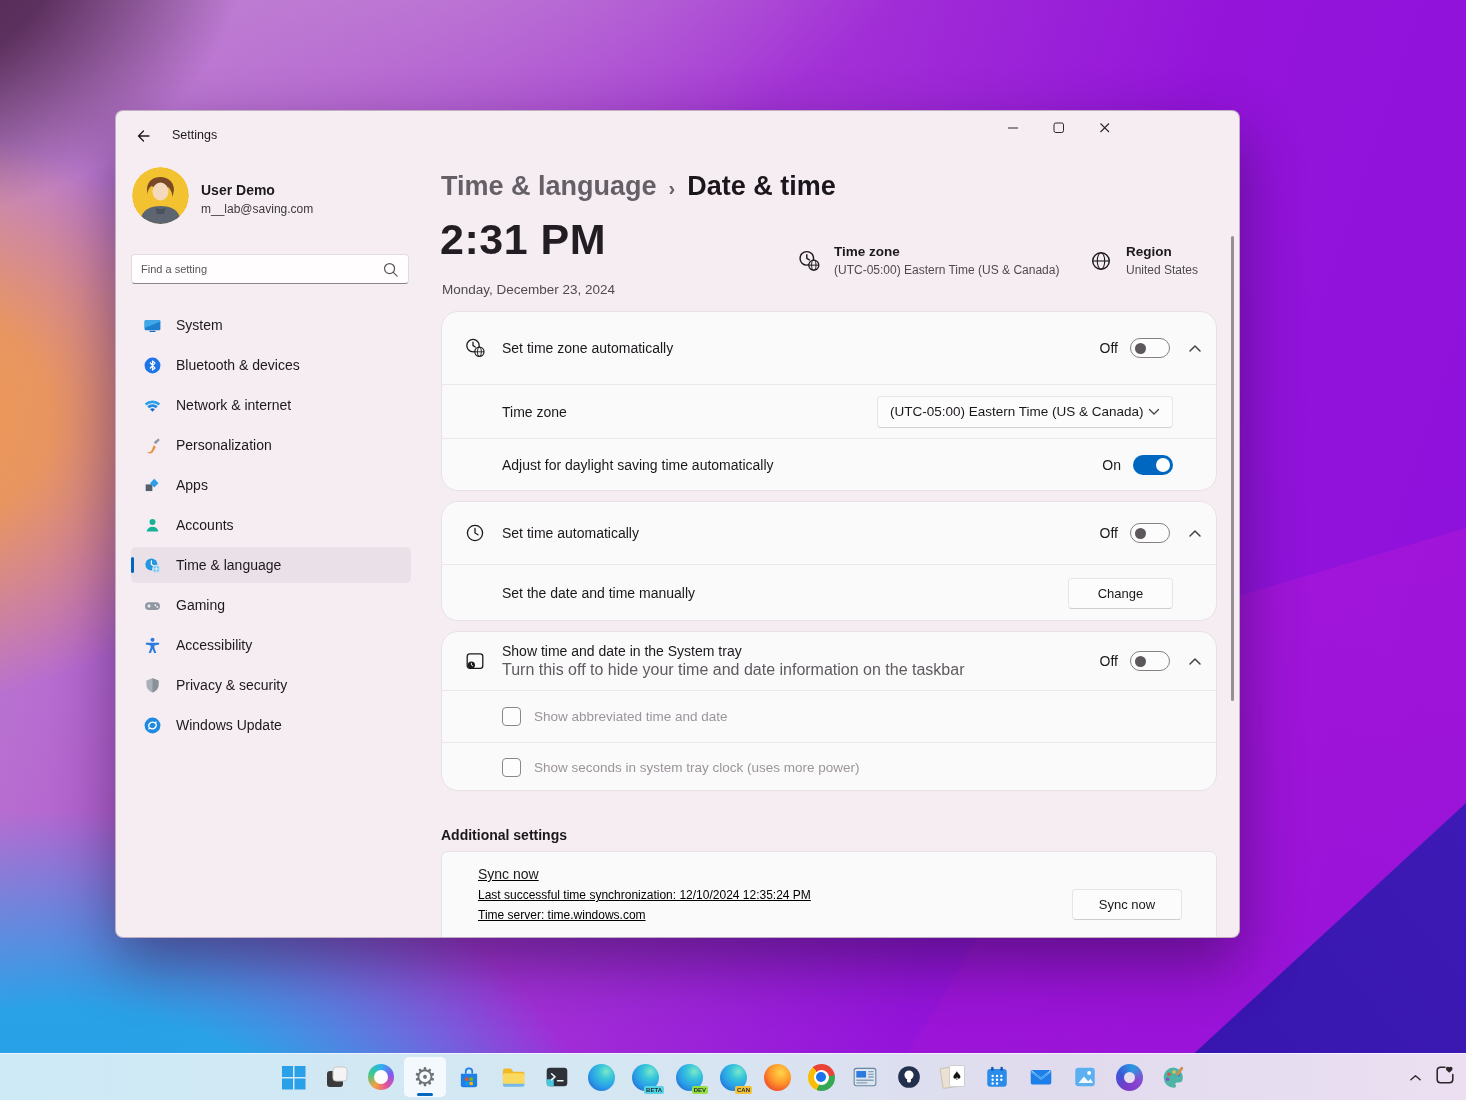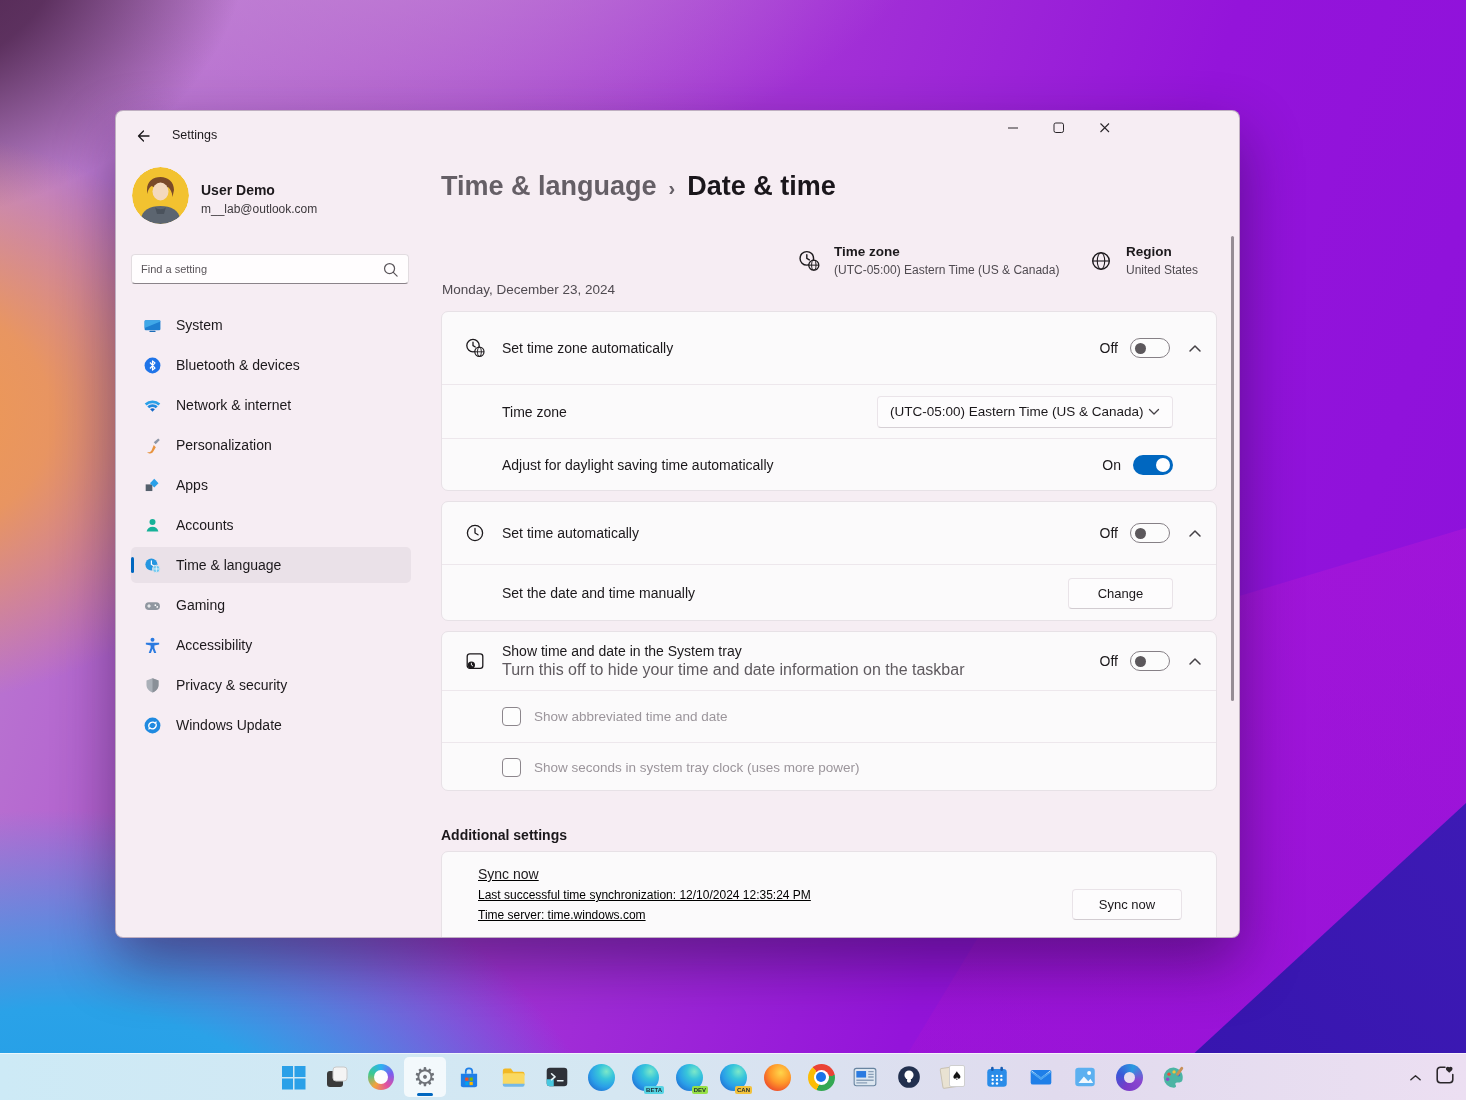--- a/index.html
+++ b/index.html
@@ -55,21 +55,21 @@
   .breadcrumb { position:absolute; left:325px; top:60px; font-size:27px; font-weight:600; color:#655f66; }
   .breadcrumb .sep { margin:0 12px; font-size:20px; color:#655f66; }
   .breadcrumb .cur { color:#1a161b; }
   .clock-time { position:absolute; left:324px; top:104px; font-size:43px; font-weight:600; color:#211d22; letter-spacing:.5px; }
   .clock-date { position:absolute; left:326px; top:171px; font-size:13.5px; color:#4f4a50; }
   .hinfo-ic { position:absolute; top:138px; width:24px; height:24px; }
   .hinfo-title { position:absolute; top:133px; font-size:13.5px; font-weight:700; color:#1c191c; }
   .hinfo-val { position:absolute; top:152px; font-size:12px; color:#4f4a50; }
 
   .card { position:absolute; left:325px; width:776px; background:#fbfafb;
-    border:1px solid #e7e1e6; border-radius:7px; overflow:hidden; }
+    border:1px solid #e7e1e6; border-radius:17px; overflow:hidden; }
   .crow { display:flex; align-items:center; padding:0 14px 0 22px; }
   .crow + .crow { border-top:1px solid #ede7ec; }
   .crow .cicon { width:22px; height:22px; margin-right:16px; flex:0 0 auto; }
   .ctitle { font-size:14px; color:#1b181b; }
   .csub { font-size:16px; color:#5f5a5f; margin-top:2px; }
   .row-sub { padding-left:60px; padding-right:43px; }
   .right-cluster { margin-left:auto; display:flex; align-items:center; }
   .state-label { font-size:14px; color:#1b181b; margin-right:12px; }
   .toggle { width:40px; height:20px; border-radius:10px; position:relative; flex:0 0 auto; }
   .toggle.off { border:1px solid #868086; background:rgba(255,255,255,.4); }
@@ -179,21 +179,21 @@
         <g clip-path="url(#avc)">
           <circle cx="28.5" cy="28.5" r="28.5" fill="#f2c230"></circle>
           <path d="M15 23c0-9 6-13 13.5-13S42 15 42 23l-1.5 7c-.5-5-2-8-4.5-10-4.5 2.5-12 2-16.5-1-2 1.5-3.5 4-4.5 8z" fill="#7a4a28"></path>
           <ellipse cx="28.5" cy="24.5" rx="8" ry="9" fill="#f4d9bd"></ellipse>
           <path d="M9 52c1-9 9-13 19.5-13S47 43 48 52v6H9z" fill="#5c6570"></path>
           <path d="M23 40c2 3 9 3 11 0l-2 7h-7z" fill="#4a525c"></path>
         </g>
       </svg>
     </div>
     <div class="user-name">User Demo</div>
-    <div class="user-email">m__lab@outlook.com</div>
+    <div class="user-email">m__lab@saving.com</div>
 
     <div class="search-box">
       <input type="text" placeholder="Find a setting" style="">
       <svg width="17" height="17" viewBox="0 0 18 18">
         <circle cx="8" cy="8" r="5.3" stroke="#5a555a" stroke-width="1.3" fill="none"></circle>
         <path d="M12 12l4 4" stroke="#5a555a" stroke-width="1.3" stroke-linecap="round"></path>
       </svg>
     </div>
 
     <div class="nav">
@@ -303,20 +303,21 @@
             </svg>
           </span>
         <span>Windows Update</span>
       </div>
     </div>
 
     <div class="breadcrumb">
       <span>Time &amp; language</span><span class="sep">›</span><span class="cur">Date &amp; time</span>
     </div>
 
+    <div class="clock-time">2:31 PM</div>
     <div class="clock-date">Monday, December 23, 2024</div>
 
     <div class="hinfo-ic" style="left:681px;">
       <svg width="24" height="24" viewBox="0 0 22 22">
           <circle cx="9" cy="8.6" r="6.2" stroke="#1c191c" stroke-width="1.3" fill="none"></circle>
           <path d="M9 5.2v3.4l2.3 1.4" stroke="#1c191c" stroke-width="1.3" fill="none" stroke-linecap="round"></path>
           <circle cx="15.4" cy="14.8" r="4.6" fill="#f6edf3" stroke="#1c191c" stroke-width="1.2"></circle>
           <ellipse cx="15.4" cy="14.8" rx="2" ry="4.6" stroke="#1c191c" stroke-width=".9" fill="none"></ellipse>
           <path d="M10.8 14.8h9.2" stroke="#1c191c" stroke-width=".9"></path>
         </svg>

